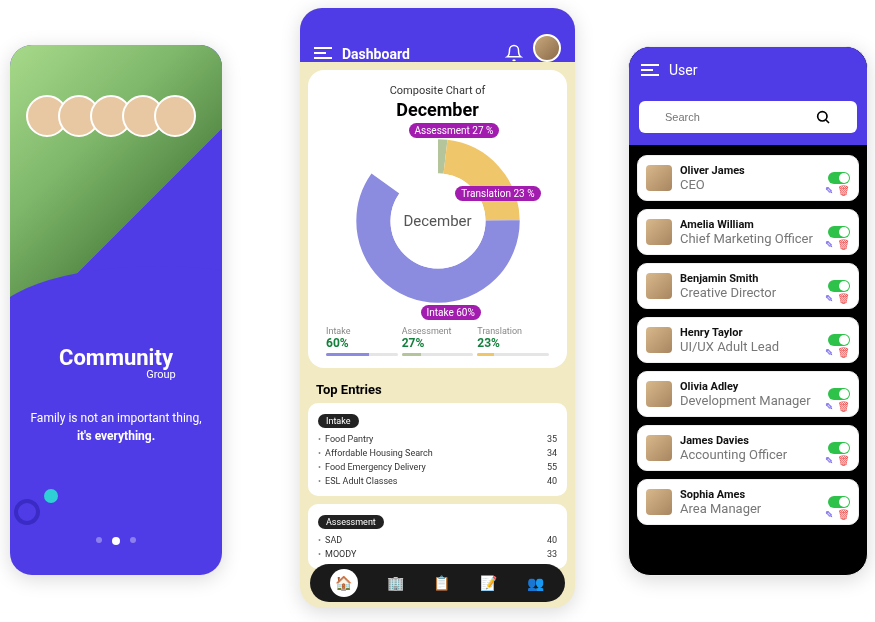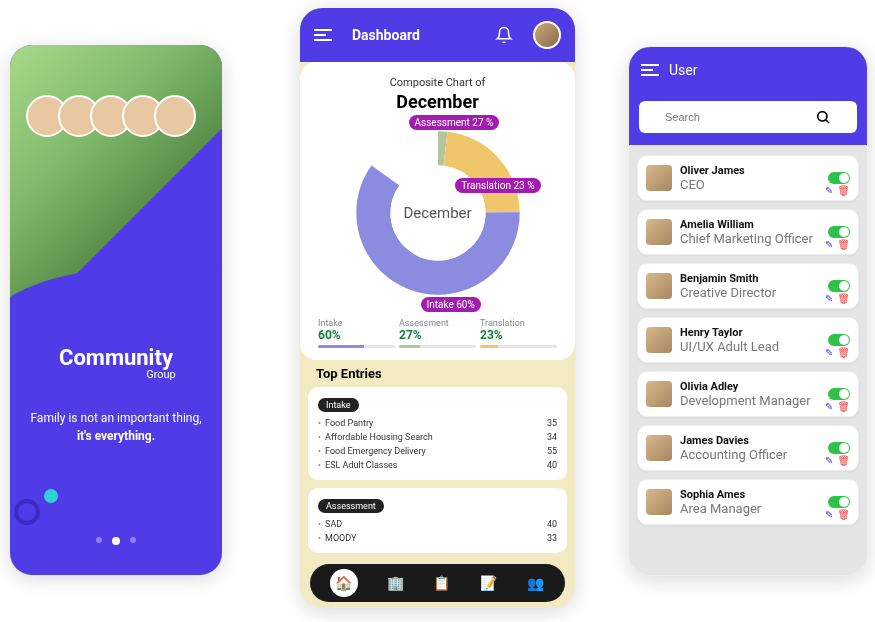--- a/index.html
+++ b/index.html
@@ -59,36 +59,37 @@
   
   .phone2 {
     left: 300px; top: 8px;
     width: 275px; height: 600px;
     background: #f2eac3;
   }
   .header2 {
     height: 54px;
     background: #4f3ce6;
     display: flex;
-    align-items: center;
+    align-items: flex-end;
     padding: 0 14px;
     color: #fff;
-    gap: 20px;
+    gap: 10px;
   }
   .menu-icon { display: inline-block; }
   .menu-icon span, .menu-icon::before, .menu-icon::after {
     content: ""; display: block; width: 18px; height: 2px; background: #fff; margin: 3px 0;
   }
   .menu-icon span { width: 12px; }
   .header2-title { font-weight: 700; font-size: 14px; flex: 1; }
   .bell { width: 18px; height: 18px; }
   .avatar { width: 28px; height: 28px; border-radius: 50%; background: linear-gradient(135deg,#c8a87a,#8b6b4a); border: 2px solid #fff; }
 
   .chart-card {
     background: #fff;
+    margin: 8px;
     border-radius: 16px;
     padding: 14px 10px 12px;
   }
   .chart-title { text-align: center; font-size: 11px; color: #333; }
   .chart-month { text-align: center; font-size: 18px; font-weight: 700; margin-top: 2px; }
   .donut-wrap { position: relative; width: 190px; height: 190px; margin: 6px auto 0; }
   .donut-center {
     position: absolute; top: 50%; left: 50%;
     transform: translate(-50%,-50%);
     font-size: 15px; color: #555;
@@ -124,21 +125,21 @@
     display: flex; align-items: center; justify-content: space-around;
     padding: 0 6px;
   }
   .tab-icon { width: 18px; height: 18px; display: flex; align-items: center; justify-content: center; font-size: 14px; }
   .tab-icon.active { background: #fff; border-radius: 50%; width: 28px; height: 28px; }
 
   
   .phone3 {
     left: 628px; top: 46px;
     width: 240px; height: 530px;
-    background: #e5e5e5;
+    background: #000000;
     border: 1px solid #eee;
   }
   .header3 {
     height: 46px; background: #4f3ce6; display: flex; align-items: center;
     padding: 0 12px; color: #fff; gap: 10px;
   }
   .header3-title { font-size: 14px; font-weight: 400; }
   .search-wrap { padding: 8px 10px 12px; background: #4f3ce6; }
   .search-box { background: #fff; border-radius: 6px; height: 32px; display: flex; align-items: center; padding: 0 26px; }
   .search-box input { border: none; outline: none; flex: 1; font-size: 11px; background: transparent; }

